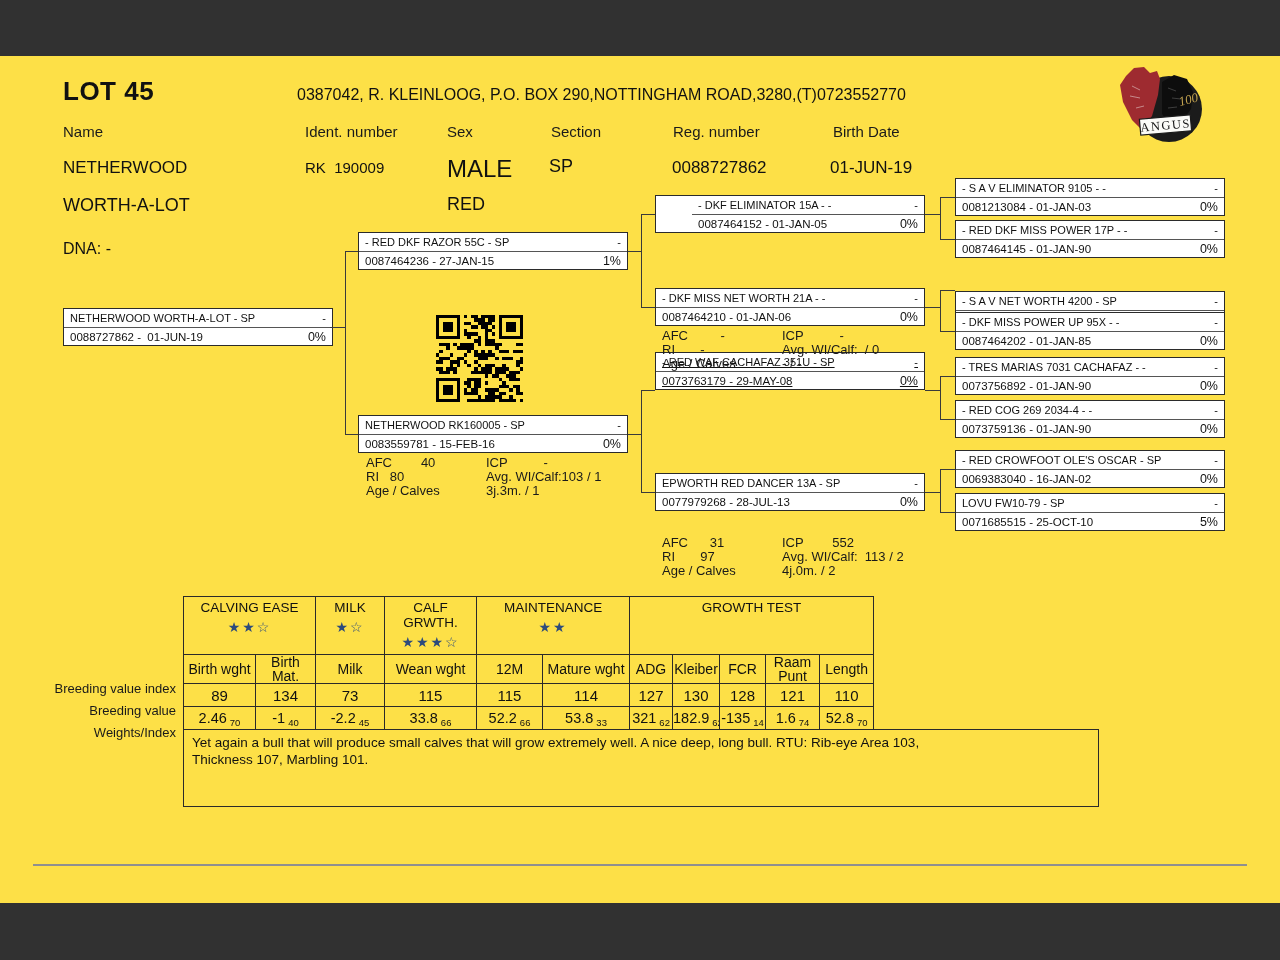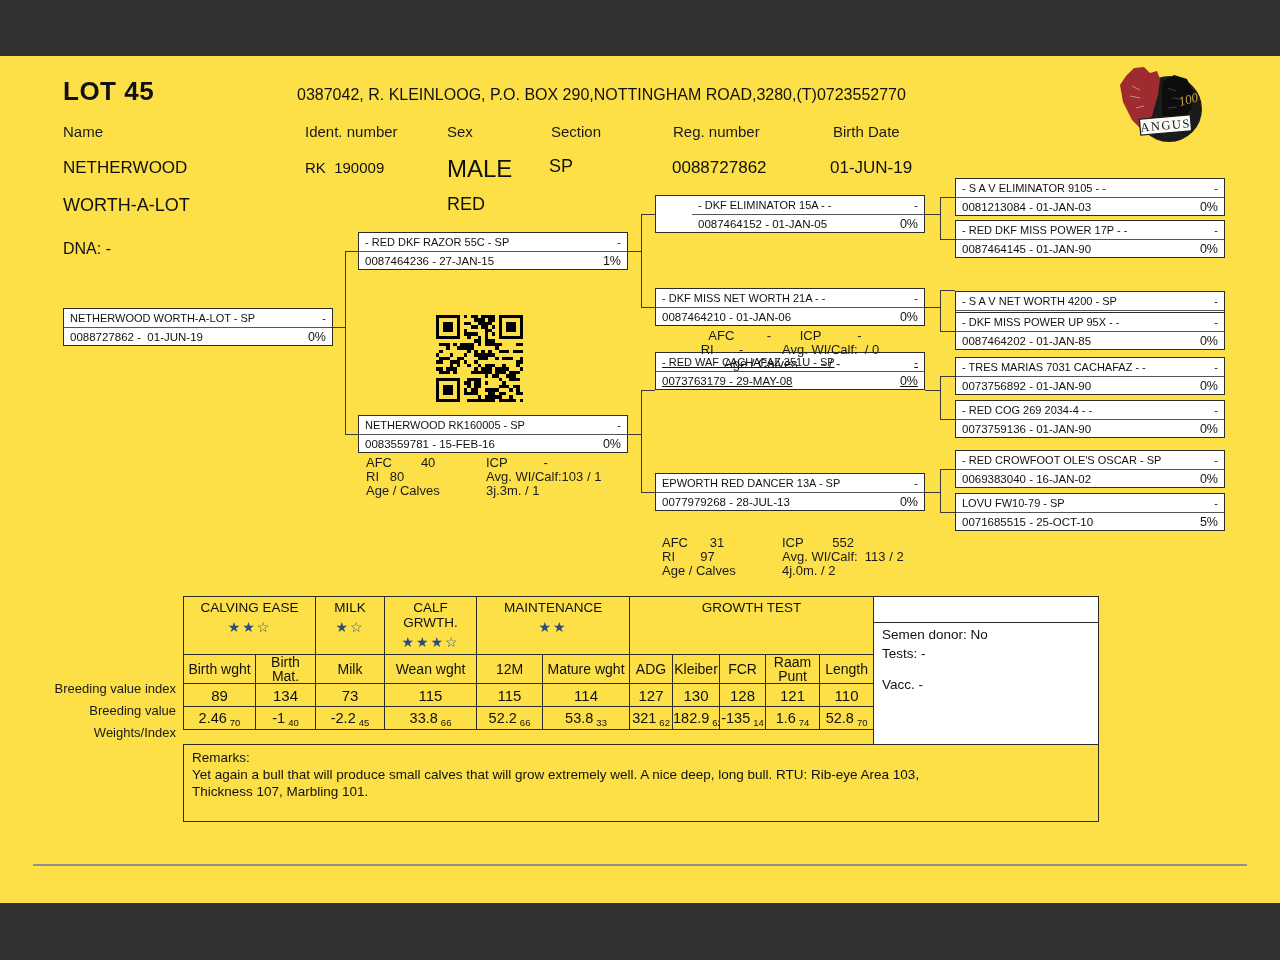--- a/index.html
+++ b/index.html
@@ -171,21 +171,21 @@
   <div class="pbox" style="left:955px;top:493px;">
     <div class="pb-r1"><span class="pb-name">LOVU FW10-79 - SP</span><span class="pb-dash">-</span></div>
     <div class="pb-r2"><span class="pb-reg">0071685515 - 25-OCT-10</span><span class="pb-pct">5%</span></div>
   </div>
 
   <div class="pstats" style="left:366px;top:456px;">
     <div class="ps-row"><span class="ps-l">AFC        40</span><span class="ps-r">ICP          -</span></div>
     <div class="ps-row"><span class="ps-l">RI   80</span><span class="ps-r">Avg. WI/Calf:103 / 1</span></div>
     <div class="ps-row"><span class="ps-l">Age / Calves</span><span class="ps-r">3j.3m. / 1</span></div>
   </div>
-  <div class="pstats" style="left:662px;top:329px;text-align:center;">
+  <div class="pstats" style="left:662px;top:329px;">
     <div class="ps-row"><span class="ps-l">AFC         -</span><span class="ps-r">ICP          -</span></div>
     <div class="ps-row"><span class="ps-l">RI       -</span><span class="ps-r">Avg. WI/Calf:  / 0</span></div>
     <div class="ps-row"><span class="ps-l">Age / Calves</span><span class="ps-r">- / -</span></div>
   </div>
   <div class="pstats" style="left:662px;top:512px;margin-top:24px;">
     <div class="ps-row"><span class="ps-l">AFC      31</span><span class="ps-r">ICP        552</span></div>
     <div class="ps-row"><span class="ps-l">RI       97</span><span class="ps-r">Avg. WI/Calf:  113 / 2</span></div>
     <div class="ps-row"><span class="ps-l">Age / Calves</span><span class="ps-r">4j.0m. / 2</span></div>
   </div>
 
@@ -619,31 +619,22 @@
           <td><span>53.8</span><span class="sub">33</span></td>
           <td><span>321</span><span class="sub">62</span></td>
           <td><span>182.9</span><span class="sub">62</span></td>
           <td><span>-135</span><span class="sub">14</span></td>
           <td><span>1.6</span><span class="sub">74</span></td>
           <td><span>52.8</span><span class="sub">70</span></td>
         </tr>
       </tbody>
         </table>
 
-      <div id="sidepanel">
-        <div id="side-top"></div>
-        <div id="side-body">
-          <div class="semen">Semen donor: No</div>
-          <div class="tests">Tests: -</div>
-          <div class="vacc">Vacc. -</div>
-        </div>
-      </div>
     </div>
 
     <div id="remarks">
-      <div>Remarks:</div>
       <div class="rbody">Yet again a bull that will produce small calves that will grow extremely well. A nice deep, long bull. RTU: Rib-eye Area 103,
 Thickness 107, Marbling 101.</div>
     </div>
   </div>
 
   <div id="footline" class="abs"></div>
 </div>
 
 </body></html>

